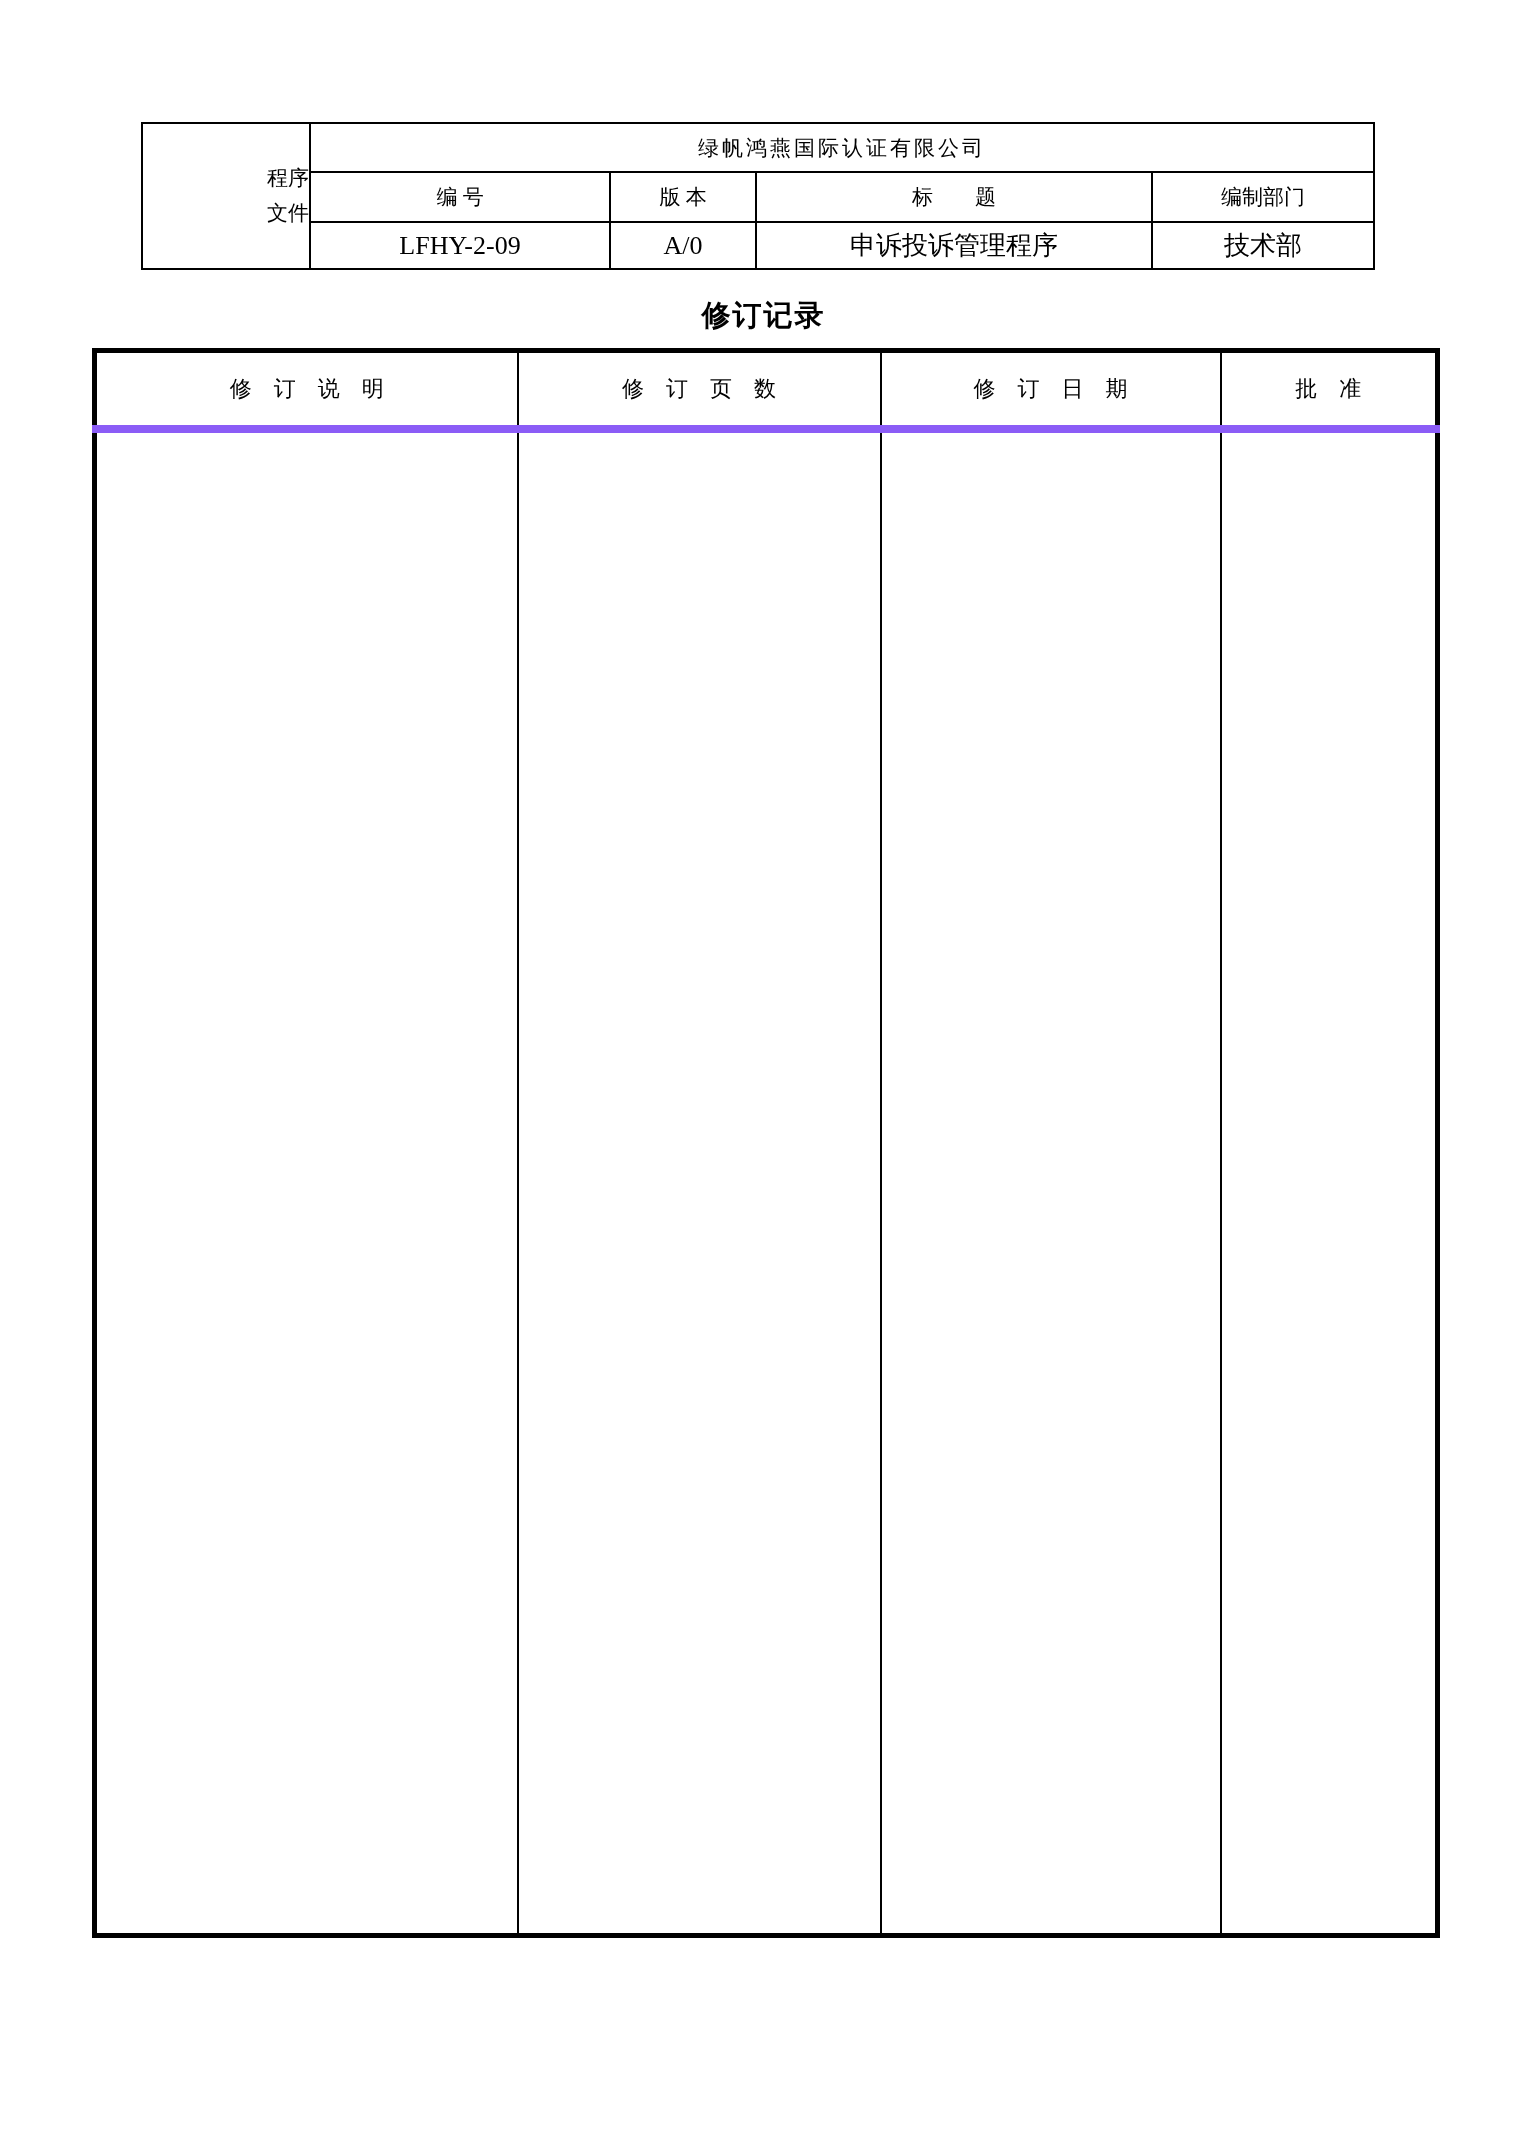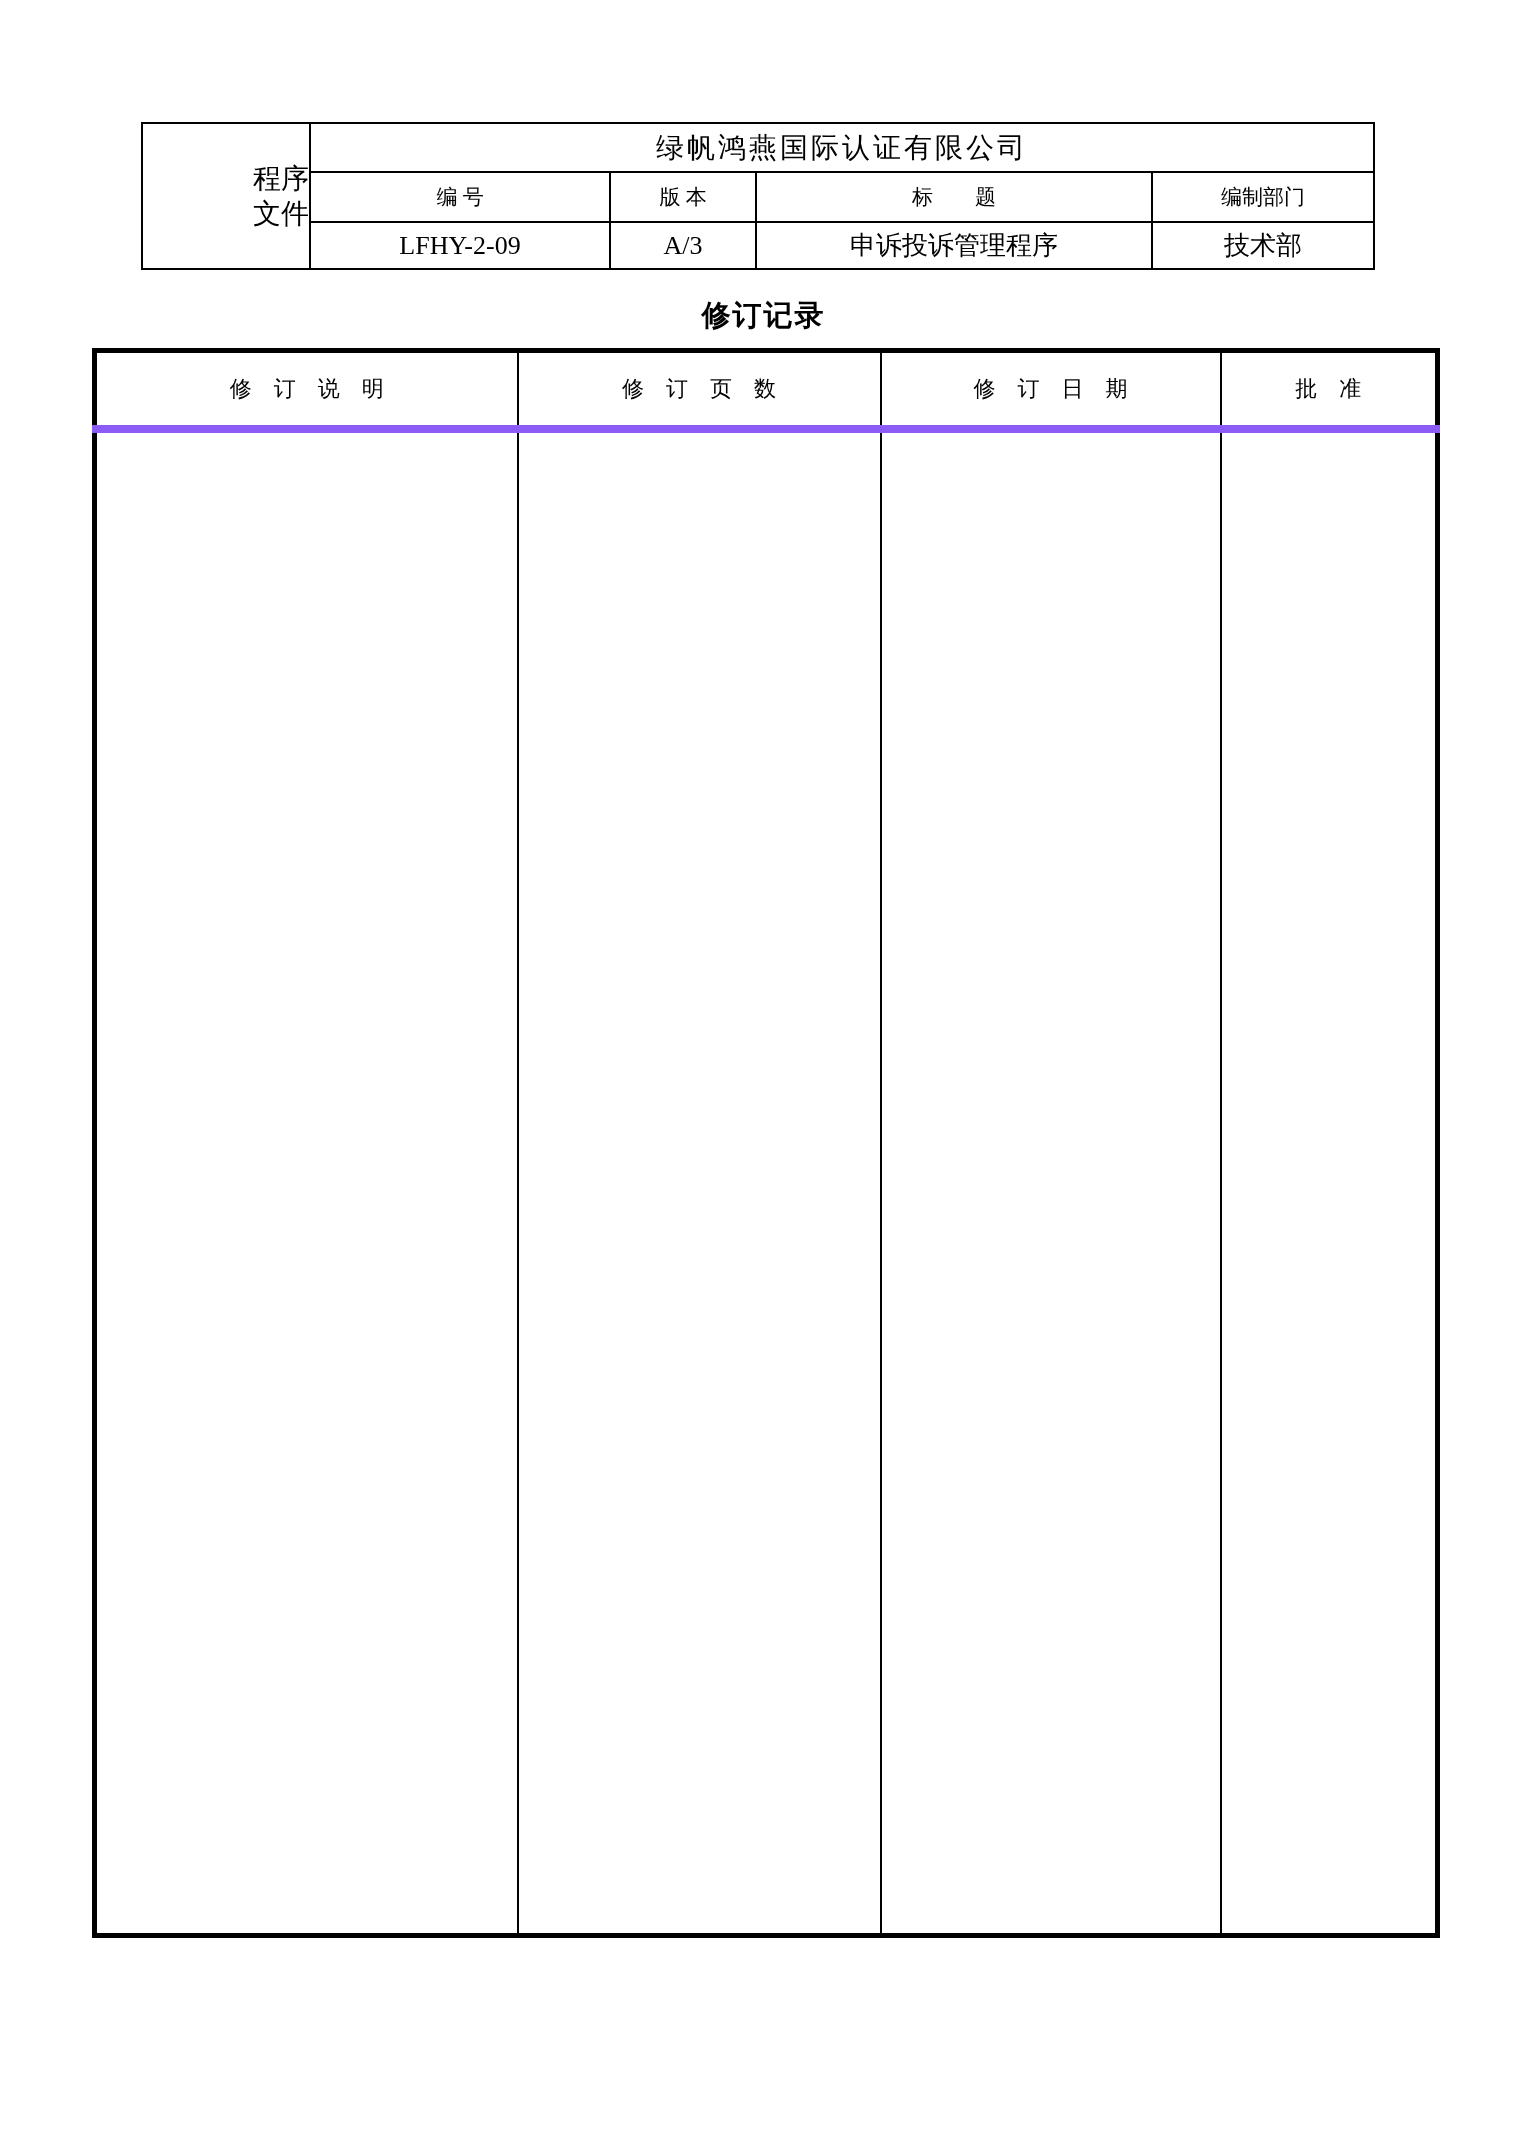--- a/index.html
+++ b/index.html
@@ -20,21 +20,21 @@
     top: 122px;
     width: 1232px;
     border-collapse: collapse;
     table-layout: fixed;
   }
   table.header-table td {
     border: 2px solid #000000;
     text-align: center;
     vertical-align: middle;
     padding: 0;
-    font-size: 28px;
+    font-size: 21px;
     overflow: hidden;
   }
   td.doctype-cell { font-size: 22px; }
   td.doctype-cell .dt-line { line-height: 35px; text-align: right; }
   td.company-cell { font-size: 27px; letter-spacing: 3px; height: 47px; }
   tr.labels-row td { height: 48px; font-size: 21px; }
   tr.values-row td { height: 45px; font-size: 26px; }
 
   
   .rev-title {
@@ -100,21 +100,21 @@
         <td colspan="4" class="company-cell">绿帆鸿燕国际认证有限公司</td>
       </tr>
       <tr class="labels-row">
         <td>编 号</td>
         <td>版 本</td>
         <td>标　　题</td>
         <td>编制部门</td>
       </tr>
       <tr class="values-row">
         <td>LFHY-2-09</td>
-        <td>A/3</td>
+        <td>A/0</td>
         <td>申诉投诉管理程序</td>
         <td>技术部</td>
       </tr>
     </tbody>
   </table>
 
   <div class="rev-title">修订记录</div>
 
   <table class="rev-table">
     <colgroup>

